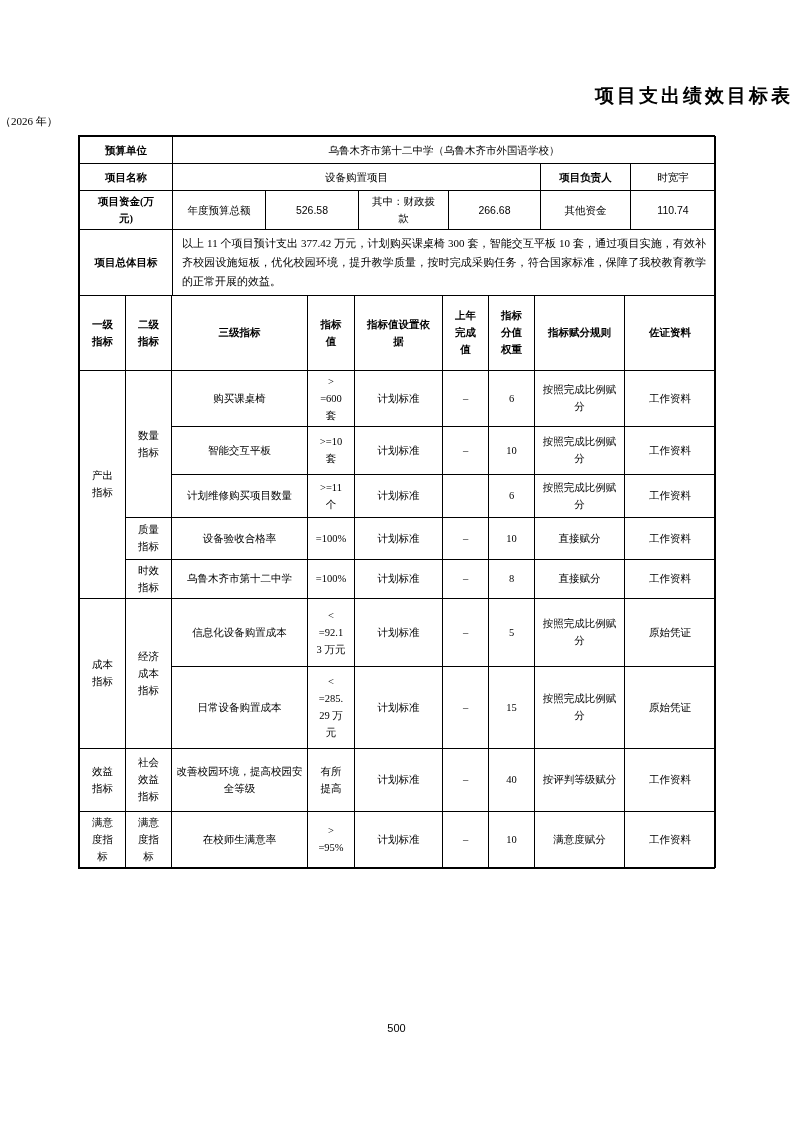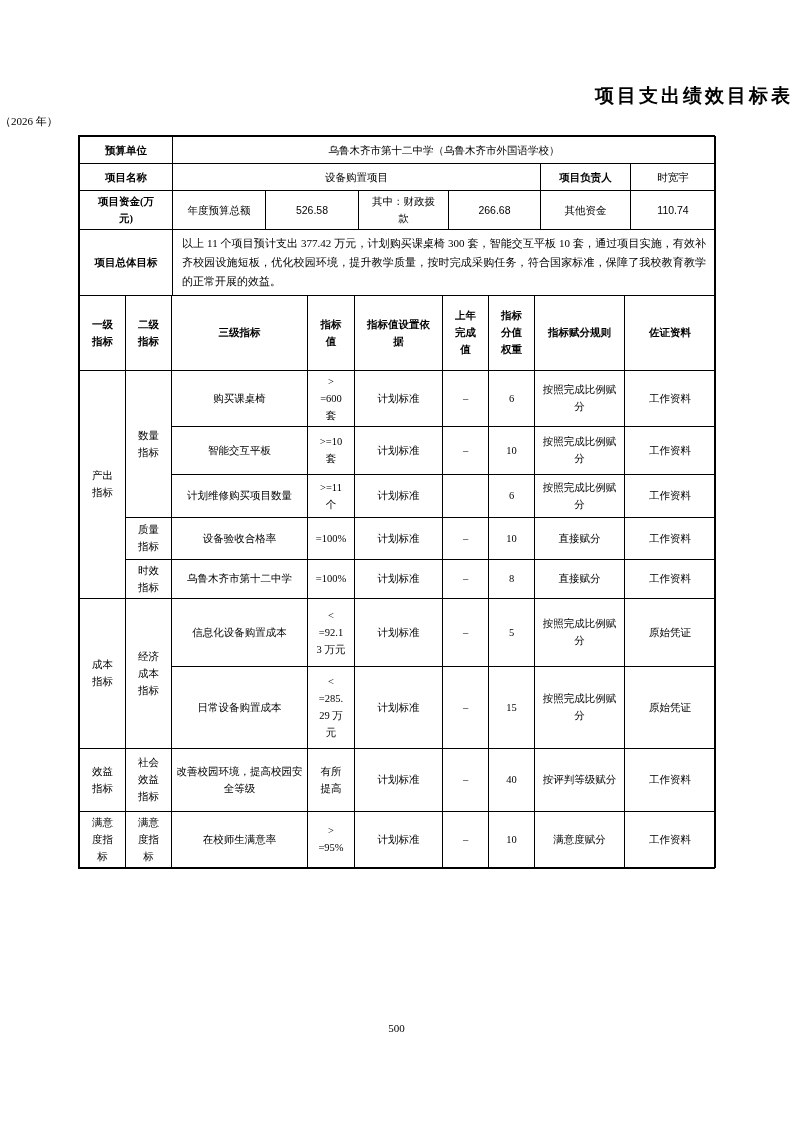--- a/index.html
+++ b/index.html
@@ -29,21 +29,21 @@
   .b{font-weight:bold;}
   th{font-weight:bold;}
   .perf tr:first-child th{border-top:none;}
   .goal{
     text-align:justify;white-space:normal;
     font-size:11px;line-height:19px;padding:4px 9px;
   }
   .num{font-family:"Liberation Sans","DejaVu Sans",sans-serif;font-size:10.5px;}
   .pageno{
     position:absolute;top:1022px;left:0;width:100%;text-align:center;
-    font-size:11px;font-family:Liberation Serif, serif;
+    font-size:11px;font-family:Liberation Sans, sans-serif;
   }
 </style>
 </head>
 <body>
 
 <div class="title">项目支出绩效目标表</div>
 <div class="subtitle">（2026 年）</div>
 
 <div class="doc">
 

